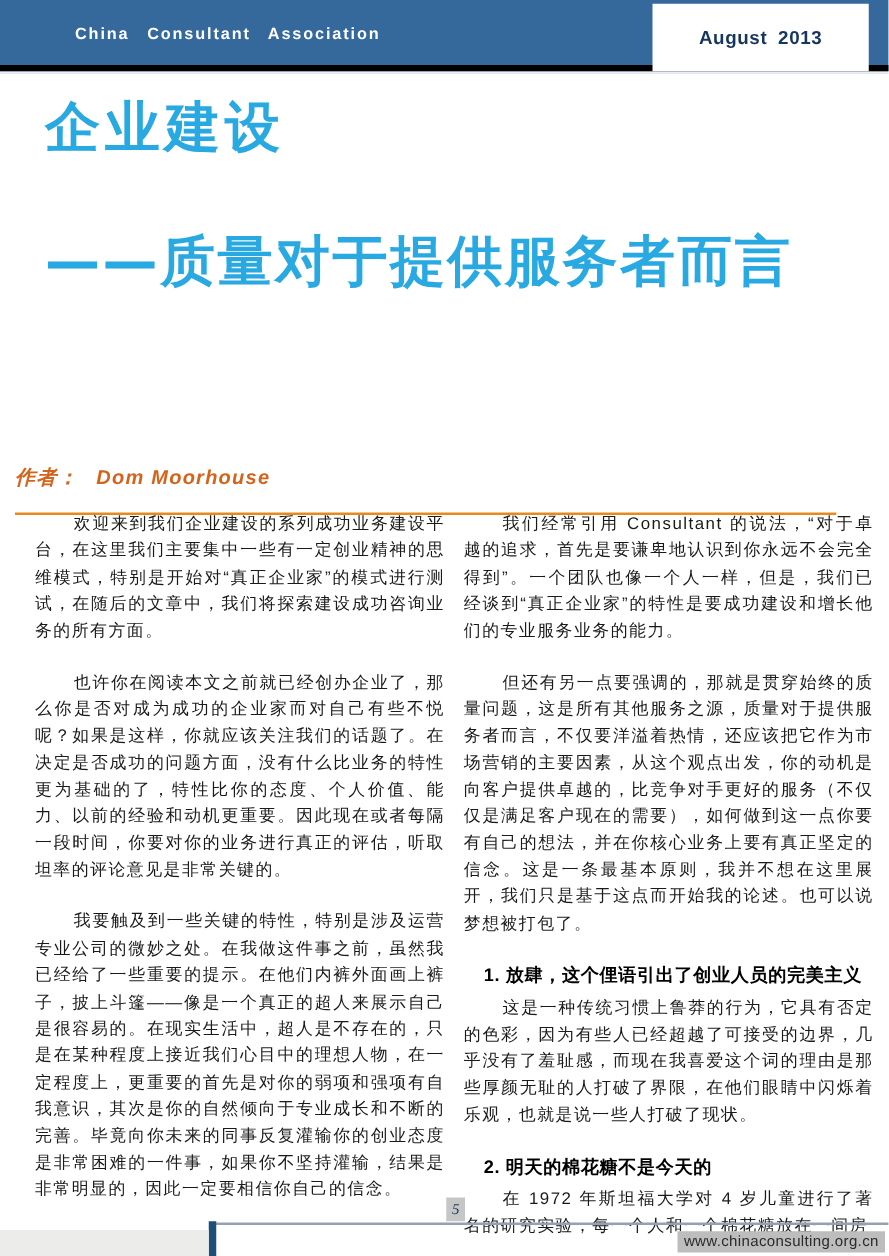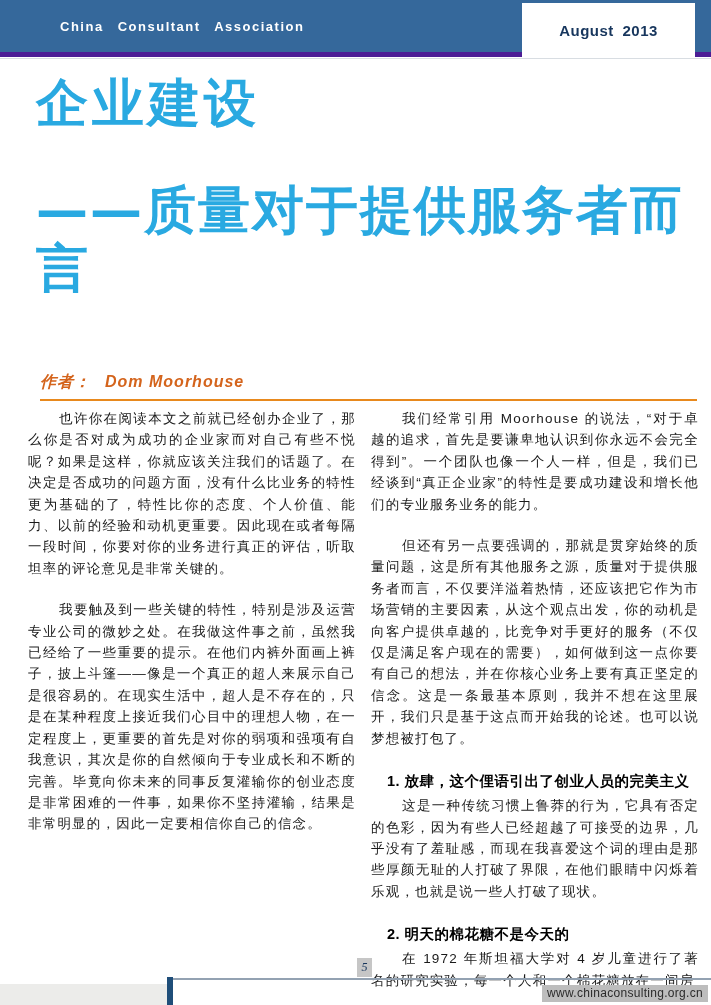--- a/index.html
+++ b/index.html
@@ -13,21 +13,21 @@
     overflow: hidden;
     font-family: "Liberation Sans", "DejaVu Sans", sans-serif;
   }
 
   
   .topbar {
     position: absolute;
     left: 0; top: 0;
     width: 711px; height: 57px;
     background: #35689b;
-    border-bottom: 5px solid #4c1d95;
+    border-bottom: 5px solid #000000;
   }
   .topbar::after {           
     content: "";
     position: absolute;
     left: 0; right: 0; bottom: -7px;
     height: 1px;
     background: #d8dde2;
   }
   .org-name {
     position: absolute;
@@ -57,33 +57,33 @@
 
   
   .title-block {
     position: absolute;
     left: 36px; top: 74px;
     width: 650px;
   }
   .title-line {
     color: #29a9e1;
     font-weight: bold;
-    font-size: 52px;
+    font-size: 44px;
     line-height: 58px;
     letter-spacing: 4px;
     font-family: "DejaVu Sans", "Liberation Sans", sans-serif;
   }
   .title-line.second { margin-top: 49px; letter-spacing: 2px; }
 
   
   .byline {
     position: absolute;
-    left: 40px; top: 372px;
+    left: 12px; top: 372px;
     width: 657px;
-    padding-bottom: 6px;
+    padding-bottom: 17px;
     border-bottom: 2px solid #e8891d;
   }
   .byline-label, .byline-author {
     color: #d4641c;
     font-weight: bold;
     font-style: italic;
     font-size: 16px;
     letter-spacing: 1px;
   }
   .byline-author { margin-left: 14px; }
@@ -176,25 +176,26 @@
     <div class="title-line">企业建设</div>
     <div class="title-line second">——质量对于提供服务者而言</div>
   </div>
 
   <div class="byline">
     <span class="byline-label">作者：</span><span class="byline-author">Dom Moorhouse</span>
   </div>
 
   <div class="columns">
     <div class="col">
+      <p>欢迎来到我们企业建设的系列成功业务建设平台，在这里我们主要集中一些有一定创业精神的思维模式，特别是开始对“真正企业家”的模式进行测试，在随后的文章中，我们将探索建设成功咨询业务的所有方面。</p>
       <p>也许你在阅读本文之前就已经创办企业了，那么你是否对成为成功的企业家而对自己有些不悦呢？如果是这样，你就应该关注我们的话题了。在决定是否成功的问题方面，没有什么比业务的特性更为基础的了，特性比你的态度、个人价值、能力、以前的经验和动机更重要。因此现在或者每隔一段时间，你要对你的业务进行真正的评估，听取坦率的评论意见是非常关键的。</p>
       <p>我要触及到一些关键的特性，特别是涉及运营专业公司的微妙之处。在我做这件事之前，虽然我已经给了一些重要的提示。在他们内裤外面画上裤子，披上斗篷——像是一个真正的超人来展示自己是很容易的。在现实生活中，超人是不存在的，只是在某种程度上接近我们心目中的理想人物，在一定程度上，更重要的首先是对你的弱项和强项有自我意识，其次是你的自然倾向于专业成长和不断的完善。毕竟向你未来的同事反复灌输你的创业态度是非常困难的一件事，如果你不坚持灌输，结果是非常明显的，因此一定要相信你自己的信念。</p>
     </div>
     <div class="col">
-      <p>我们经常引用 Moorhouse 的说法，“对于卓越的追求，首先是要谦卑地认识到你永远不会完全得到”。一个团队也像一个人一样，但是，我们已经谈到“真正企业家”的特性是要成功建设和增长他们的专业服务业务的能力。</p>
+      <p>我们经常引用 Consultant 的说法，“对于卓越的追求，首先是要谦卑地认识到你永远不会完全得到”。一个团队也像一个人一样，但是，我们已经谈到“真正企业家”的特性是要成功建设和增长他们的专业服务业务的能力。</p>
       <p>但还有另一点要强调的，那就是贯穿始终的质量问题，这是所有其他服务之源，质量对于提供服务者而言，不仅要洋溢着热情，还应该把它作为市场营销的主要因素，从这个观点出发，你的动机是向客户提供卓越的，比竞争对手更好的服务（不仅仅是满足客户现在的需要），如何做到这一点你要有自己的想法，并在你核心业务上要有真正坚定的信念。这是一条最基本原则，我并不想在这里展开，我们只是基于这点而开始我的论述。也可以说梦想被打包了。</p>
       <h3>1. 放肆，这个俚语引出了创业人员的完美主义</h3>
       <p>这是一种传统习惯上鲁莽的行为，它具有否定的色彩，因为有些人已经超越了可接受的边界，几乎没有了羞耻感，而现在我喜爱这个词的理由是那些厚颜无耻的人打破了界限，在他们眼睛中闪烁着乐观，也就是说一些人打破了现状。</p>
       <h3>2. 明天的棉花糖不是今天的</h3>
       <p>在 1972 年斯坦福大学对 4 岁儿童进行了著名的研究实验，每一个人和一个棉花糖放在一间房</p>
     </div>
   </div>
 
   <div class="page-number">5</div>
   <div class="footer-divider"></div>

